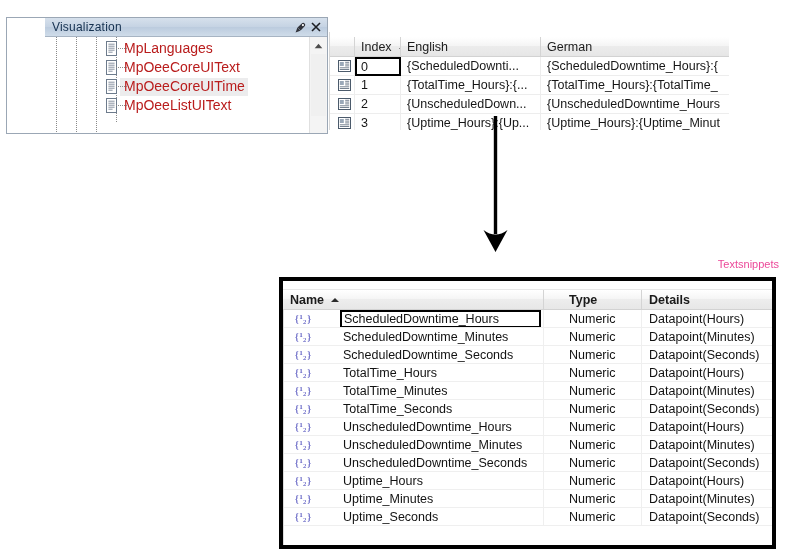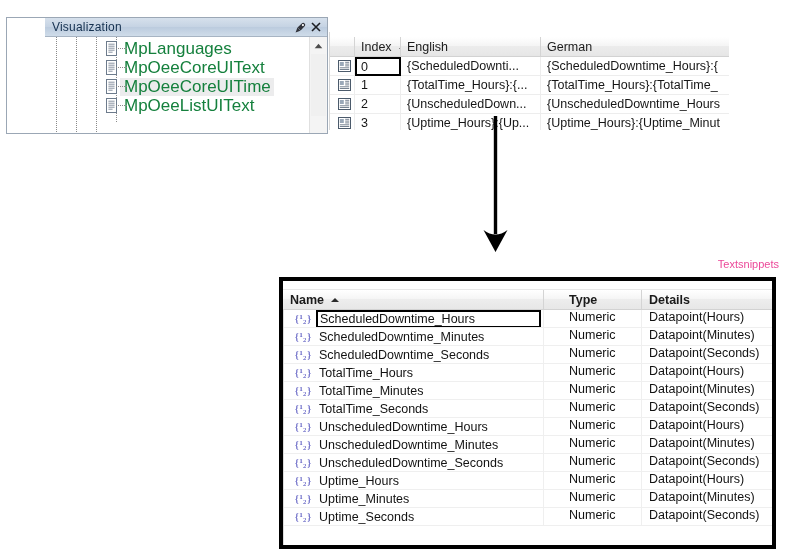--- a/index.html
+++ b/index.html
@@ -73,22 +73,22 @@
     height: 19px;
     display: flex;
     align-items: center;
     padding-left: 60px;
     white-space: nowrap;
   }
   .tree-row.selected .tree-label {
     background: #ececed;
   }
   .tree-label {
-    font-size: 17px;
-    color: #15803d;
+    font-size: 14px;
+    color: #b91c1c;
     padding: 0 3px 1px 4px;
     line-height: 17px;
   }
   .doc-icon {
     width: 13px;
     height: 15px;
     margin-right: 2px;
     flex: 0 0 auto;
   }
   
@@ -270,20 +270,21 @@
     font-weight: bold;
   }
   .s-row {
     display: flex;
     height: 18px;
     border-bottom: 1px solid #efefef;
     box-sizing: border-box;
   }
   .s-row .cell {
     display: flex;
+    align-items: center;
     font-size: 12.5px;
     color: #121212;
     border-right: 1px solid #efefef;
     box-sizing: border-box;
     padding-left: 7px;
     white-space: nowrap;
     overflow: hidden;
   }
   .c-name { width: 261px; flex: 0 0 261px; padding-left: 0; }
   .c-type { width: 80px;  flex: 0 0 80px; margin-left: 18px; }
@@ -306,20 +307,21 @@
     line-height: 1;
     padding-bottom: 1px;
   }
   .name-text {
     flex: 1 1 auto;
     padding-left: 3px;
     line-height: 16px;
     height: 17px;
     display: flex;
     align-items: center;
+    margin-left: 24px;
   }
   .s-row.focused .name-text {
     border: 2px solid #000000;
     height: 18px;
     padding-left: 2px;
     margin-right: 2px;
     box-sizing: border-box;
   }
   .s-spine {
     position: absolute;

